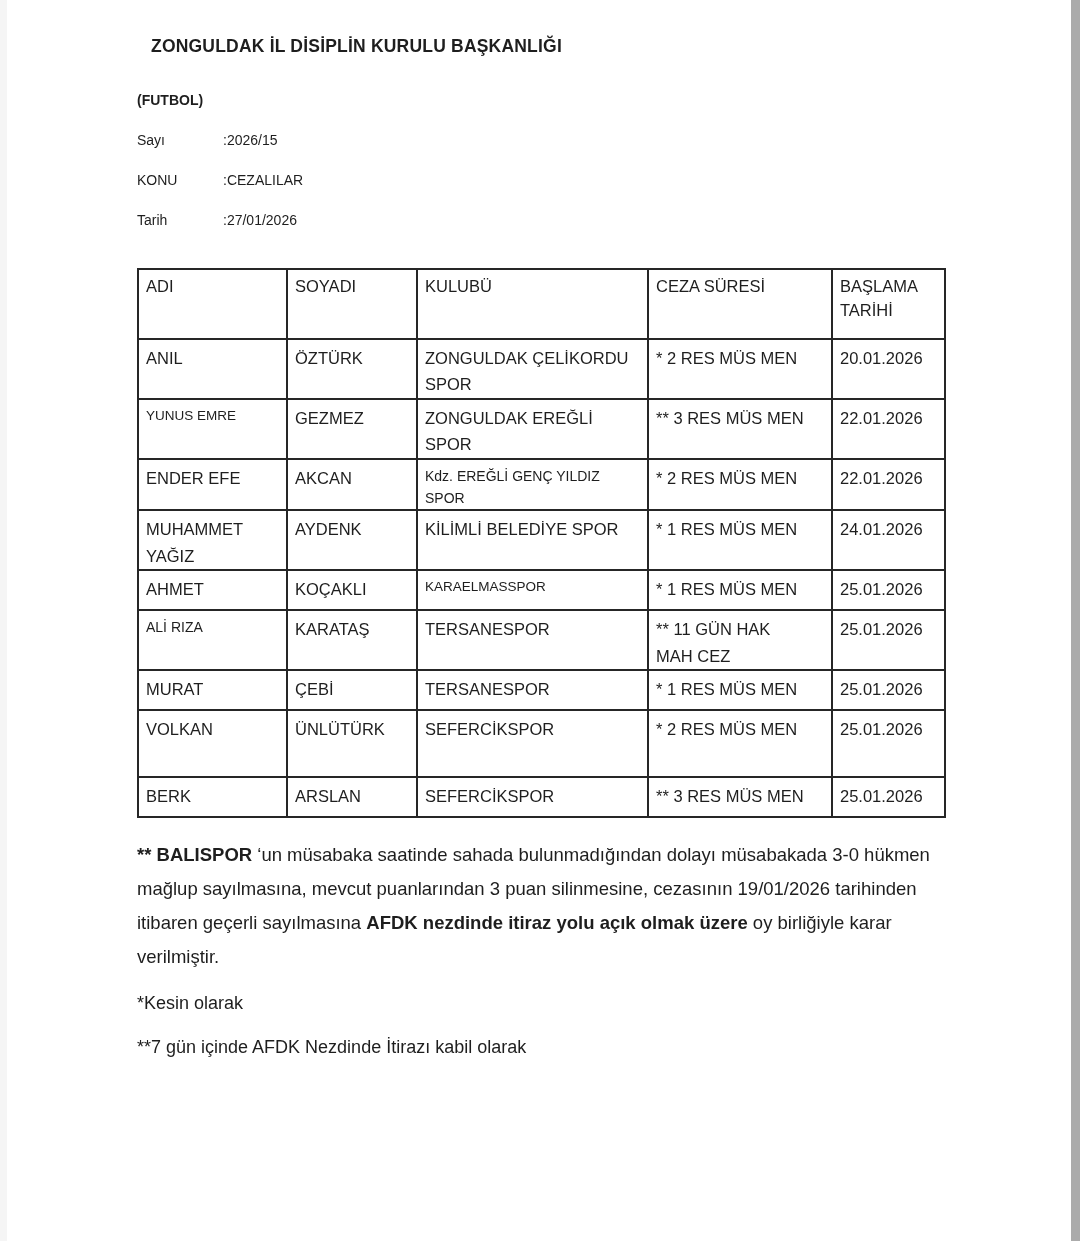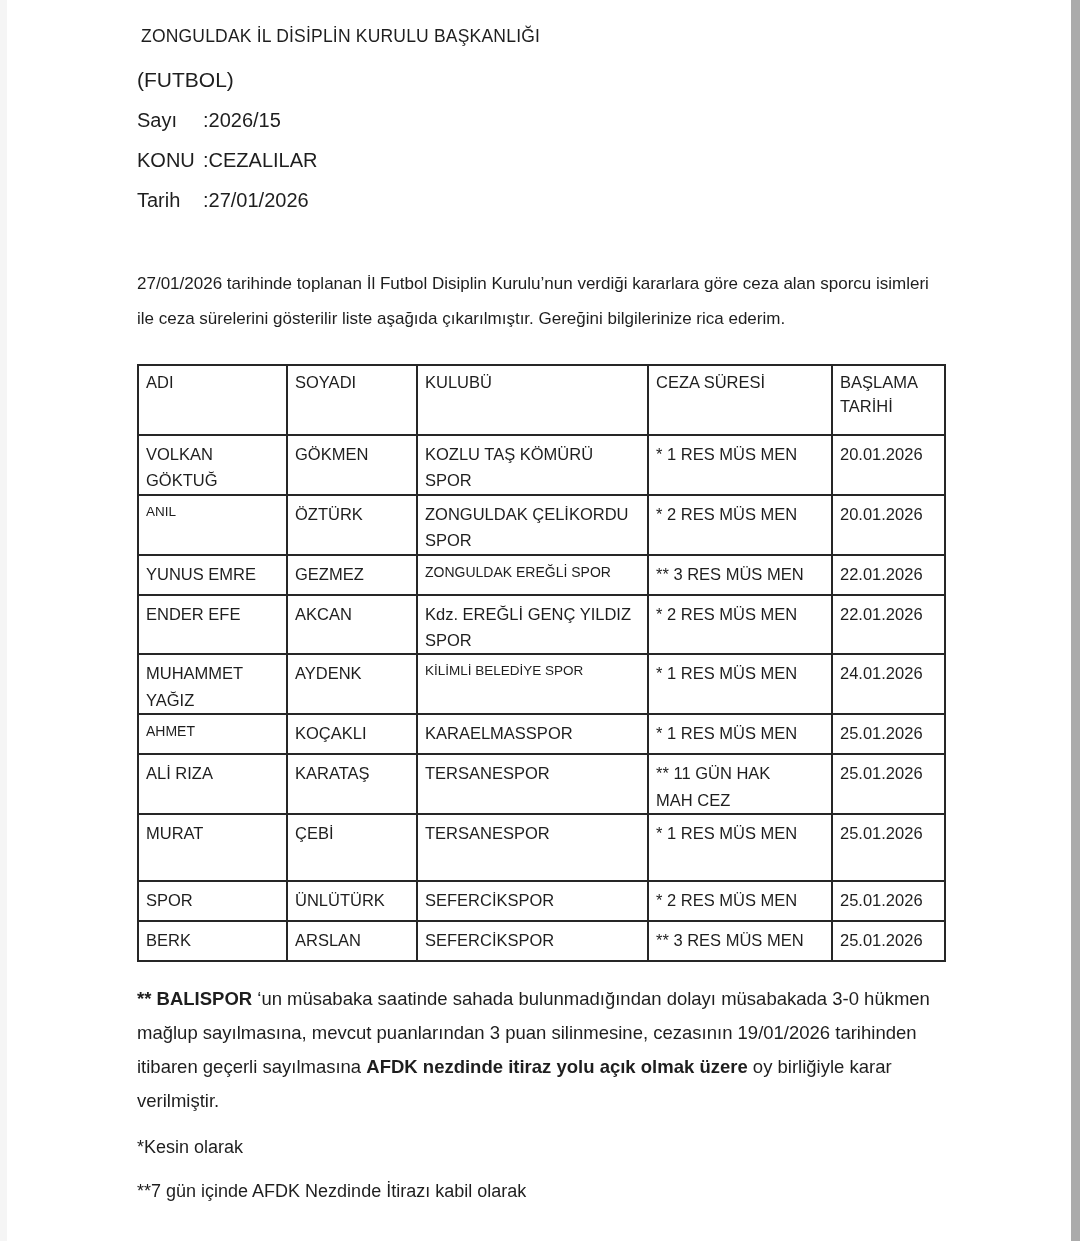--- a/index.html
+++ b/index.html
@@ -4,23 +4,23 @@
 <style>
   html,body{margin:0;padding:0;background:#ffffff;}
   .page{
     position:relative;width:1080px;height:1241px;background:#ffffff;
     font-family:"Liberation Sans", sans-serif;color:#1e1e1e;overflow:hidden;
   }
   .edge-left{position:absolute;left:0;top:0;width:7px;height:100%;background:#f5f5f5;}
   .scrollbar{position:absolute;right:0;top:0;width:9px;height:100%;background:#ababab;}
   .content{position:absolute;left:137px;top:12px;width:813px;}
 
-  .title{font-size:17.5px;font-weight:400;margin:4px;line-height:40px;letter-spacing:.2px;}
-  .subtitle{font-size:21px;line-height:40px;}
-  .meta-row{display:flex;font-size:20px;line-height:40px;}
+  .title{font-size:17.5px;font-weight:700;margin:14px;line-height:40px;letter-spacing:.2px;}
+  .subtitle{font-size:14px;line-height:40px;font-weight:bold;}
+  .meta-row{display:flex;font-size:14px;line-height:40px;gap:20px;}
   .meta-label{width:66px;}
 
   .intro{margin:46px 0 0 0;font-size:17px;line-height:35px;}
 
   table{margin-top:28px;border-collapse:collapse;table-layout:fixed;width:807px;}
   .c1{width:149px}.c2{width:130px}.c3{width:231px}.c4{width:184px}.c5{width:113px}
   th,td{border:2px solid #262626;vertical-align:top;text-align:left;
         padding:5px 7px 0 7px;overflow:hidden;}
   th{font-size:16.5px;font-weight:400;line-height:1.45;}
   td{font-size:16.5px;line-height:1.6;white-space:pre-line;}
@@ -56,47 +56,39 @@
         <div class="meta-row">
           <span class="meta-label">KONU</span>
           <span class="meta-value">:CEZALILAR</span>
         </div>
         <div class="meta-row">
           <span class="meta-label">Tarih</span>
           <span class="meta-value">:27/01/2026</span>
         </div>
       </div>
 
-    <p class="intro">27/01/2026 tarihinde toplanan İl Futbol Disiplin Kurulu’nun verdiği kararlara göre ceza alan sporcu isimleri ile ceza sürelerini gösterilir liste aşağıda çıkarılmıştır. Gereğini bilgilerinize rica ederim.</p>
 
     <table>
       <colgroup>
         <col class="c1">
           <col class="c2">
           <col class="c3">
           <col class="c4">
           <col class="c5">
       </colgroup>
       <thead>
         <tr id="header-row">
             <th>ADI</th>
             <th>SOYADI</th>
             <th>KULUBÜ</th>
             <th>CEZA SÜRESİ</th>
             <th>BAŞLAMA TARİHİ</th>
           </tr>
       </thead>
       <tbody id="table-body">
-          <tr>
-            <td>VOLKAN GÖKTUĞ</td>
-            <td>GÖKMEN</td>
-            <td>KOZLU TAŞ KÖMÜRÜ SPOR</td>
-            <td>* 1 RES MÜS MEN</td>
-            <td>20.01.2026</td>
-          </tr>
           <tr>
             <td>ANIL</td>
             <td>ÖZTÜRK</td>
             <td>ZONGULDAK ÇELİKORDU SPOR</td>
             <td>* 2 RES MÜS MEN</td>
             <td>20.01.2026</td>
           </tr>
           <tr>
             <td>YUNUS EMRE</td>
             <td>GEZMEZ</td>
@@ -134,21 +126,21 @@
             <td>25.01.2026</td>
           </tr>
           <tr>
             <td>MURAT</td>
             <td>ÇEBİ</td>
             <td>TERSANESPOR</td>
             <td>* 1 RES MÜS MEN</td>
             <td>25.01.2026</td>
           </tr>
           <tr>
-            <td>SPOR</td>
+            <td>VOLKAN</td>
             <td>ÜNLÜTÜRK</td>
             <td>SEFERCİKSPOR</td>
             <td>* 2 RES MÜS MEN</td>
             <td>25.01.2026</td>
           </tr>
           <tr>
             <td>BERK</td>
             <td>ARSLAN</td>
             <td>SEFERCİKSPOR</td>
             <td>** 3 RES MÜS MEN</td>

